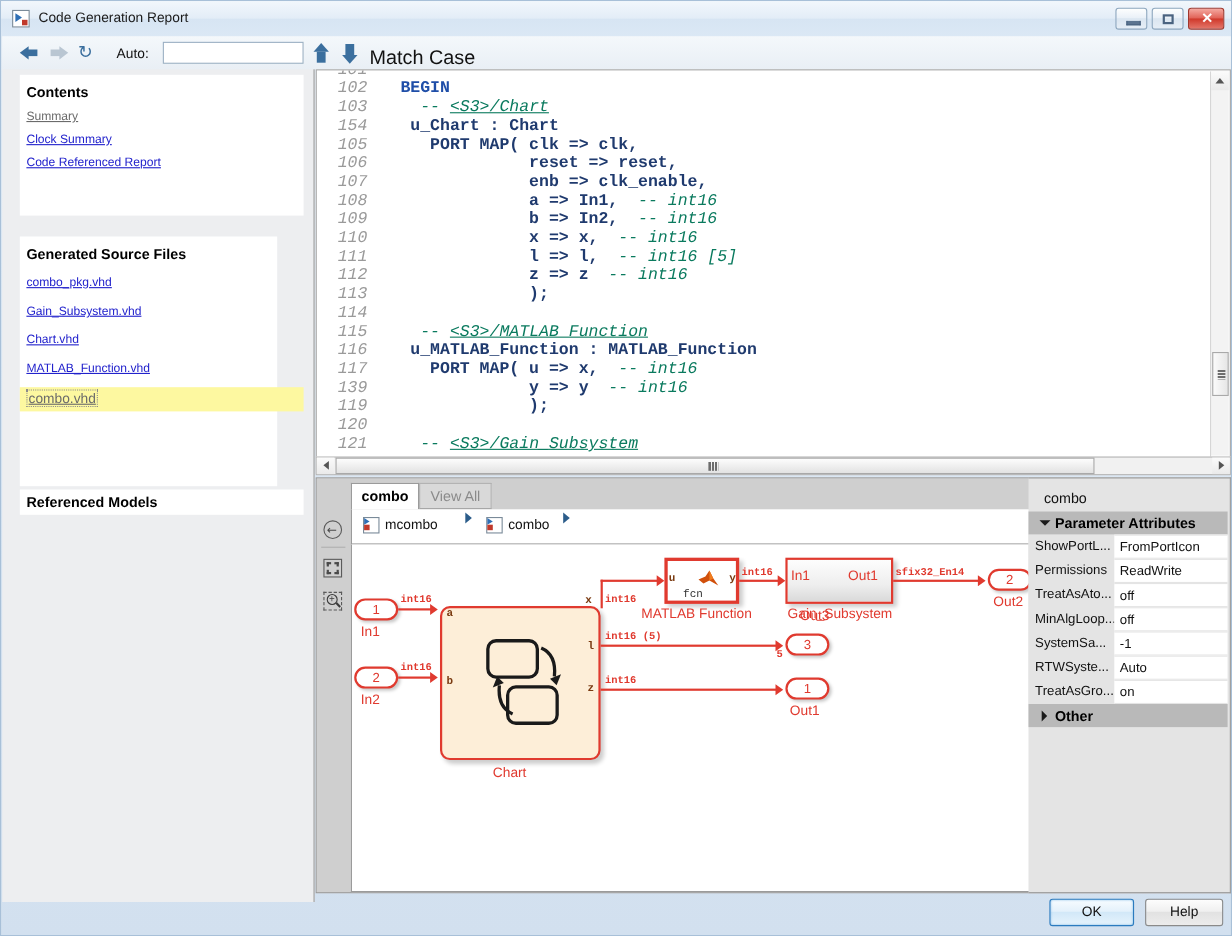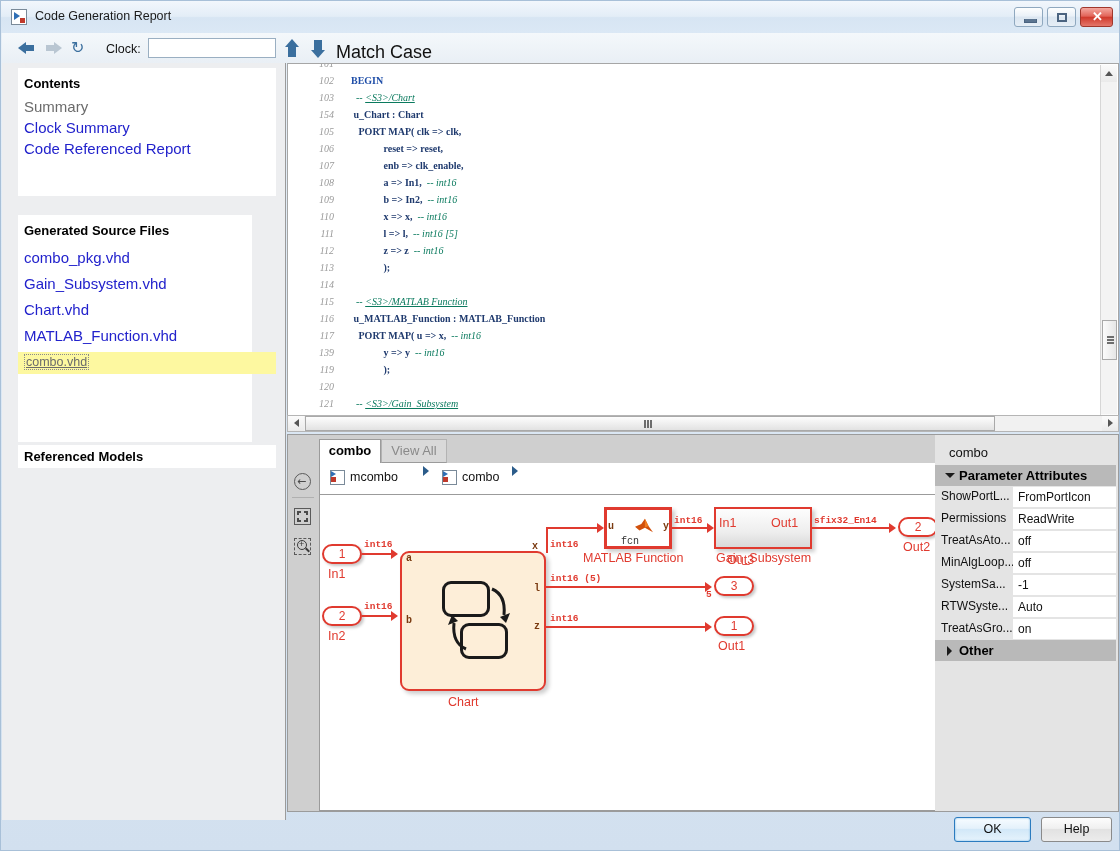--- a/index.html
+++ b/index.html
@@ -84,42 +84,42 @@
   .leftpane{
     position:absolute;left:1px;top:62px;width:284px;height:757px;
     background:#edeef0;border-right:1px solid #9b9b9b;box-sizing:border-box;
   }
   .card{position:absolute;background:#fff;}
   .card-contents{left:16px;top:5px;width:258px;height:128px;}
   .card-files{left:16px;top:152px;width:234px;height:227px;}
   .card-ref{left:16px;top:382px;width:258px;height:23px;}
   .sec-title{font-weight:bold;font-size:13px;color:#000;}
   .link{
-    color:#2222cc;font-size:15px;cursor:pointer;
+    color:#2222cc;text-decoration:underline;font-size:11px;cursor:pointer;
     display:inline-block;
     text-align:center;
   }
   .link.visited{color:#6b6b6b;}
   .link-row{position:absolute;left:6px;}
   .hl-row{
     position:absolute;left:0;width:258px;height:22px;background:#fdf8a0;
   }
   .hl-link{
     position:absolute;left:6px;top:2px;color:#6b6b6b;text-decoration:underline;
     font-size:12.5px;border:1px dotted #8b8b8b;padding:0 1px;cursor:pointer;
   }
 
   
   .codepane{
     position:absolute;left:286px;top:62px;width:832px;height:368px;
     background:#fff;border:1px solid #a6a6a6;box-sizing:border-box;
     overflow:hidden;
   }
   .code-inner{position:absolute;left:0;top:-9px;width:100%;}
-  .code-line{height:17px;line-height:17px;white-space:pre;font-family:Liberation Serif, serif;font-size:10px;}
+  .code-line{height:17px;line-height:17px;white-space:pre;font-family:Liberation Mono, monospace;font-size:15px;}
   .ln{display:inline-block;width:46px;text-align:right;color:#9a9a9a;font-style:italic;padding-right:12px;}
   .kw{color:#1f4ea8;font-weight:bold;}
   .cm{color:#0a7a5e;font-style:italic;}
   .cm u{text-decoration:underline;}
   .id{color:#1f3a6e;font-weight:bold;}
   .pl{color:#1f3a6e;}
 
   
   .vsb{
     position:absolute;right:1px;top:1px;width:17px;height:366px;
@@ -291,21 +291,21 @@
       <div class="arrow-l"></div>
         <div class="arrow-l-tail"></div>
     </div>
     <div class="nav-arrow nav-fwd">
       <div class="arrow-r"></div>
         <div class="arrow-r-tail"></div>
     </div>
     <div class="nav-arrow nav-refresh">
       <div class="refresh-glyph">↻</div>
     </div>
-    <div class="find-label">Clock:</div>
+    <div class="find-label">Auto:</div>
     <input class="find-input" type="text" value="" style="">
     <div class="up-arrow">
       <div class="ua-head"></div>
         <div class="ua-tail"></div>
     </div>
     <div class="down-arrow">
       <div class="da-head"></div>
         <div class="da-tail"></div>
     </div>
     <div class="matchcase">Match Case</div>

